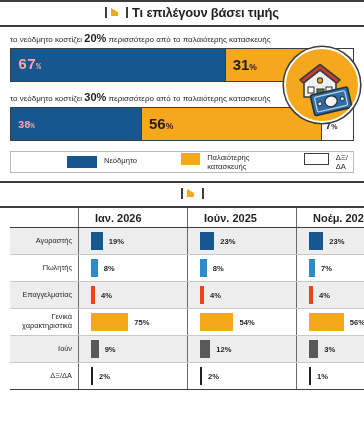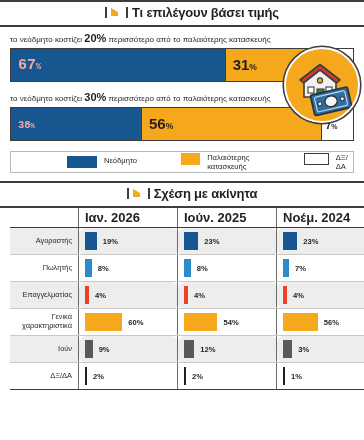--- a/index.html
+++ b/index.html
@@ -184,41 +184,40 @@
   .col-lbl { width: 68px; }
   .col-d   { width: 92px; }
 
   thead th {
     height: 19px;
     border-bottom: 1.6px solid #3d3d3d;
     text-align: left;
   }
   thead th.col-d {
     border-left: 1.4px solid #6a6a6a;
-    padding-left: 6px;
-    font-size: 13px;
+    padding-left: 16px;
+    font-size: 11px;
     font-weight: bold;
     color: #231f20;
   }
   thead th.col-lbl { border-bottom: 1.6px solid #3d3d3d; }
 
   tbody tr { height: 27px; }
   tbody tr.alt td { background: #ededed; }
   tbody td { border-bottom: 1px solid #c9c9c9; }
   tbody td.col-lbl {
     text-align: right;
     padding-right: 6px;
     font-size: 7.4px;
     line-height: 8.6px;
     color: #231f20;
   }
   tbody td.col-d {
     border-left: 1.4px solid #6a6a6a;
-    padding-left: 6px;
-    border-radius: 7px;
+    padding-left: 12px;
   }
   .cell {
     display: flex;
     align-items: center;
     height: 100%;
   }
   .cbar {
     height: 18px;
     flex: 0 0 auto;
   }
@@ -312,21 +311,20 @@
     <span class="lg-sw white"></span>
     <span class="lg-label">ΔΞ/ΔΑ</span>
   </div>
 </div>
 
 <div class="sec-head" style="margin-top:8px;">
   <div class="sec-head-inner">
     <span class="tick"></span>
     <span class="arrow-ico"></span>
     <span class="tick"></span>
-    <span class="sec-title">Σχέση με ακίνητα</span>
   </div>
 </div>
 
 <div class="tbl-wrap">
   <table class="t">
     <thead>
       <tr>
         <th class="col-lbl"></th>
         <th class="col-d">Ιαν. 2026</th>
         <th class="col-d">Ιούν. 2025</th>
@@ -395,21 +393,21 @@
               <span class="cbar" style="width: 4px; background: rgb(238, 64, 35);"></span>
               <span class="cval">4%</span>
             </div>
           </td>
         </tr>
         <tr>
           <td class="col-lbl">Γενικά χαρακτηριστικά</td>
           <td class="col-d">
             <div class="cell">
               <span class="cbar" style="width: 37.2px; background: rgb(245, 168, 28);"></span>
-              <span class="cval">60%</span>
+              <span class="cval">75%</span>
             </div>
           </td>
           <td class="col-d">
             <div class="cell">
               <span class="cbar" style="width: 33.48px; background: rgb(245, 168, 28);"></span>
               <span class="cval">54%</span>
             </div>
           </td>
           <td class="col-d">
             <div class="cell">

